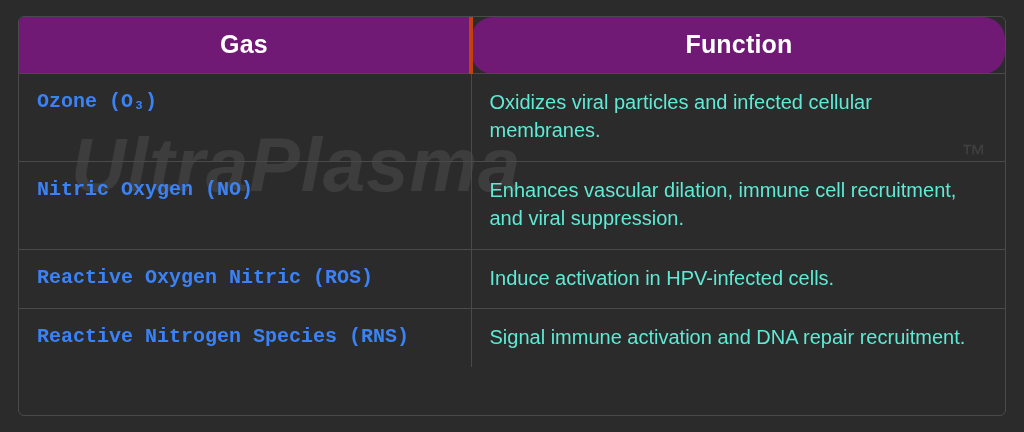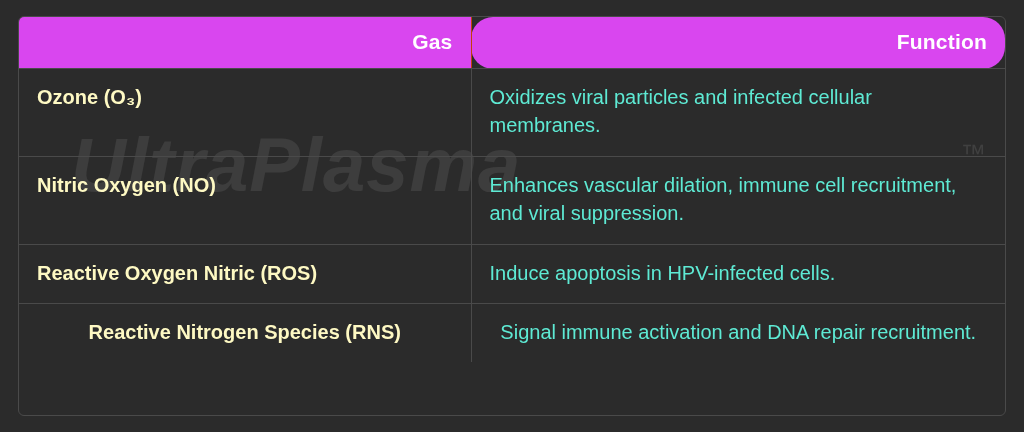--- a/index.html
+++ b/index.html
@@ -35,49 +35,49 @@
     position: relative;
     z-index: 2;
     width: 100%;
     border-collapse: collapse;
     table-layout: fixed;
   }
   table.data-table col.col-gas { width: 452px; }
   table.data-table col.col-fn  { width: 534px; }
 
   table.data-table thead th {
-    background: #d946ef;
+    background: #701a75;
     color: #ffffff;
-    font-size: 21px;
+    font-size: 25px;
     font-weight: bold;
-    text-align: right;
+    text-align: center;
     padding: 13px 18px 14px 18px;
     border-bottom: 1px solid #4a4a4a;
     letter-spacing: 0.2px;
   }
   table.data-table thead th.col-sep {
-    border-left: 1px solid #c2410c;
+    border-left: 4px solid #c2410c;
     border-radius: 22px;
   }
   table.data-table tbody td {
     color: #f2f2f2;
     font-size: 20px;
     padding: 14px 18px 16px 18px;
     border-bottom: 1px solid #4a4a4a;
     vertical-align: top;
     line-height: 1.42;
     background: transparent;
   }
   table.data-table tbody tr:last-child td {
     border-bottom: none;
-    text-align: center;
   }
   table.data-table tbody td.gas-cell {
     font-weight: bold;
-    color: #fef9c3;
+    color: #3b82f6;
+    font-family: Liberation Mono, monospace;
   }
   table.data-table tbody td.fn-cell {
     border-left: 1px solid #4a4a4a;
     font-weight: normal;
     color: #5eead4;
   }
 
   
   .watermark {
     position: absolute;
@@ -147,21 +147,21 @@
         <tr>
           <td class="gas-cell">Ozone (O₃)</td>
           <td class="fn-cell">Oxidizes viral particles and infected cellular membranes.</td>
         </tr>
         <tr>
           <td class="gas-cell">Nitric Oxygen (NO)</td>
           <td class="fn-cell">Enhances vascular dilation, immune cell recruitment, and viral suppression.</td>
         </tr>
         <tr>
           <td class="gas-cell">Reactive Oxygen Nitric (ROS)</td>
-          <td class="fn-cell">Induce apoptosis in HPV-infected cells.</td>
+          <td class="fn-cell">Induce activation in HPV-infected cells.</td>
         </tr>
         <tr>
           <td class="gas-cell">Reactive Nitrogen Species (RNS)</td>
           <td class="fn-cell">Signal immune activation and DNA repair recruitment.</td>
         </tr>
       </tbody>
     </table>
 
   </div>
 </div>

